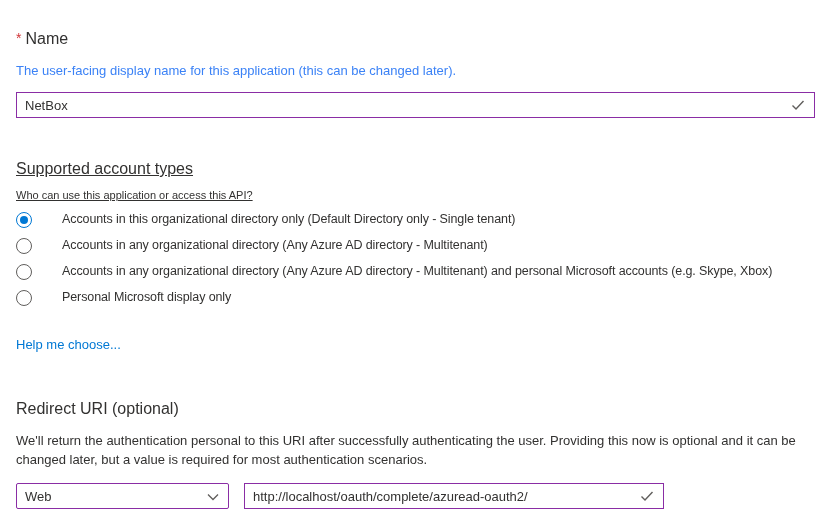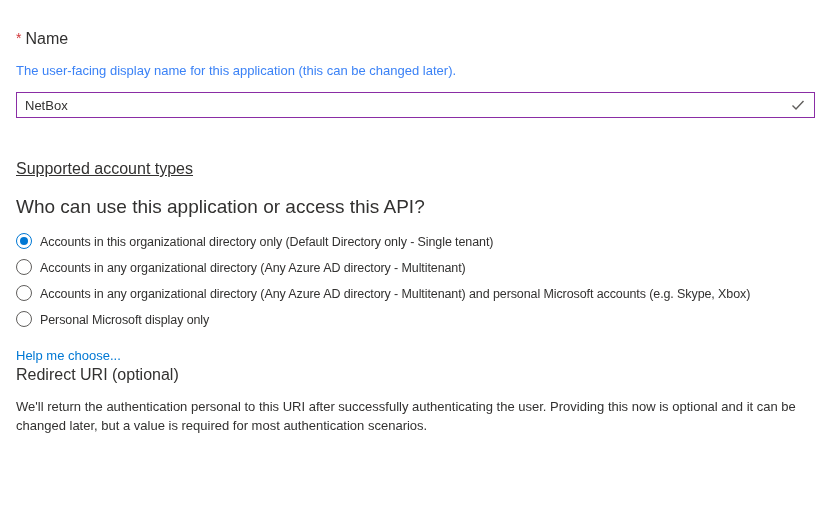--- a/index.html
+++ b/index.html
@@ -31,25 +31,25 @@
     padding: 0 30px 0 8px;
     font-family: "Liberation Sans", sans-serif;
     font-size: 13px; color: #323130; outline: none; background: #fff;
   }
   .valid-check {
     position: absolute; right: 9px; top: 5px; width: 16px; height: 16px;
     pointer-events: none;
   }
 
   .account-heading { margin-top: 40px; text-decoration: underline; }
-  .question-text { margin-top: 19px; font-size: 19px; line-height: 17px; }
+  .question-text { margin-top: 8px; font-size: 11px; line-height: 17px; text-decoration: underline; }
 
   .radio-group { margin-top: 8px; }
   .radio-row {
-    display: flex; align-items: flex-end; height: 26px; cursor: pointer;
+    display: flex; align-items: flex-start; height: 26px; cursor: pointer; gap: 22px;
   }
   .radio-circle {
     flex: 0 0 auto; width: 16px; height: 16px; border-radius: 50%;
     border: 1px solid #605e5c; background: #fff; position: relative;
   }
   .radio-row.selected .radio-circle { border-color: #0078d4; }
   .radio-row.selected .radio-circle::after {
     content: ""; position: absolute; left: 3px; top: 3px;
     width: 8px; height: 8px; border-radius: 50%; background: #0078d4;
   }
@@ -57,21 +57,21 @@
     margin-left: 8px; font-size: 12.5px; letter-spacing: -0.1px;
     white-space: nowrap; color: #323130;
   }
 
   .help-link {
     display: inline-block; margin-top: 20px;
     font-size: 13px; line-height: 17px; color: #0078d4;
     text-decoration: none; cursor: pointer;
   }
 
-  .redirect-heading { }
+  .redirect-heading { margin-top: 45px; }
   .redirect-desc {
     margin-top: 12px; font-size: 13px; line-height: 19px;
     width: 801px; color: #323130;
   }
 
   .uri-row { margin-top: 14px; display: flex; align-items: center; }
   .platform-select {
     position: relative; width: 213px; height: 26px;
     border: 1px solid #8a2da5; border-radius: 2px; background: #fff;
     display: flex; align-items: center; padding: 0 28px 0 8px;
@@ -125,14 +125,32 @@
     </div>
   </div>
 
   <a class="help-link">Help me choose...</a>
 
   
   <div class="section-heading redirect-heading">Redirect URI (optional)</div>
 
   <div class="redirect-desc">We'll return the authentication personal to this URI after successfully authenticating the user. Providing this now is optional and it can be changed later, but a value is required for most authentication scenarios.</div>
 
+  <div class="uri-row">
+    <div class="platform-select">
+      <span>Web</span>
+      <span class="chevron">
+        <svg viewBox="0 0 14 14" width="14" height="14">
+            <path d="M2 4.5 L7 9.5 L12 4.5" fill="none" stroke="#605e5c" stroke-width="1.3"></path>
+          </svg>
+      </span>
+    </div>
+    <div class="text-field uri-field" style="margin-top:0;">
+      <input type="text" value="http://localhost/oauth/complete/azuread-oauth2/" style="">
+      <span class="valid-check">
+        <svg viewBox="0 0 16 16" width="16" height="16">
+            <path d="M2.5 8.5 L6 12 L13.5 4" fill="none" stroke="#605e5c" stroke-width="1.4"></path>
+          </svg>
+      </span>
+    </div>
+  </div>
 
 </div>
 
 </body></html>

